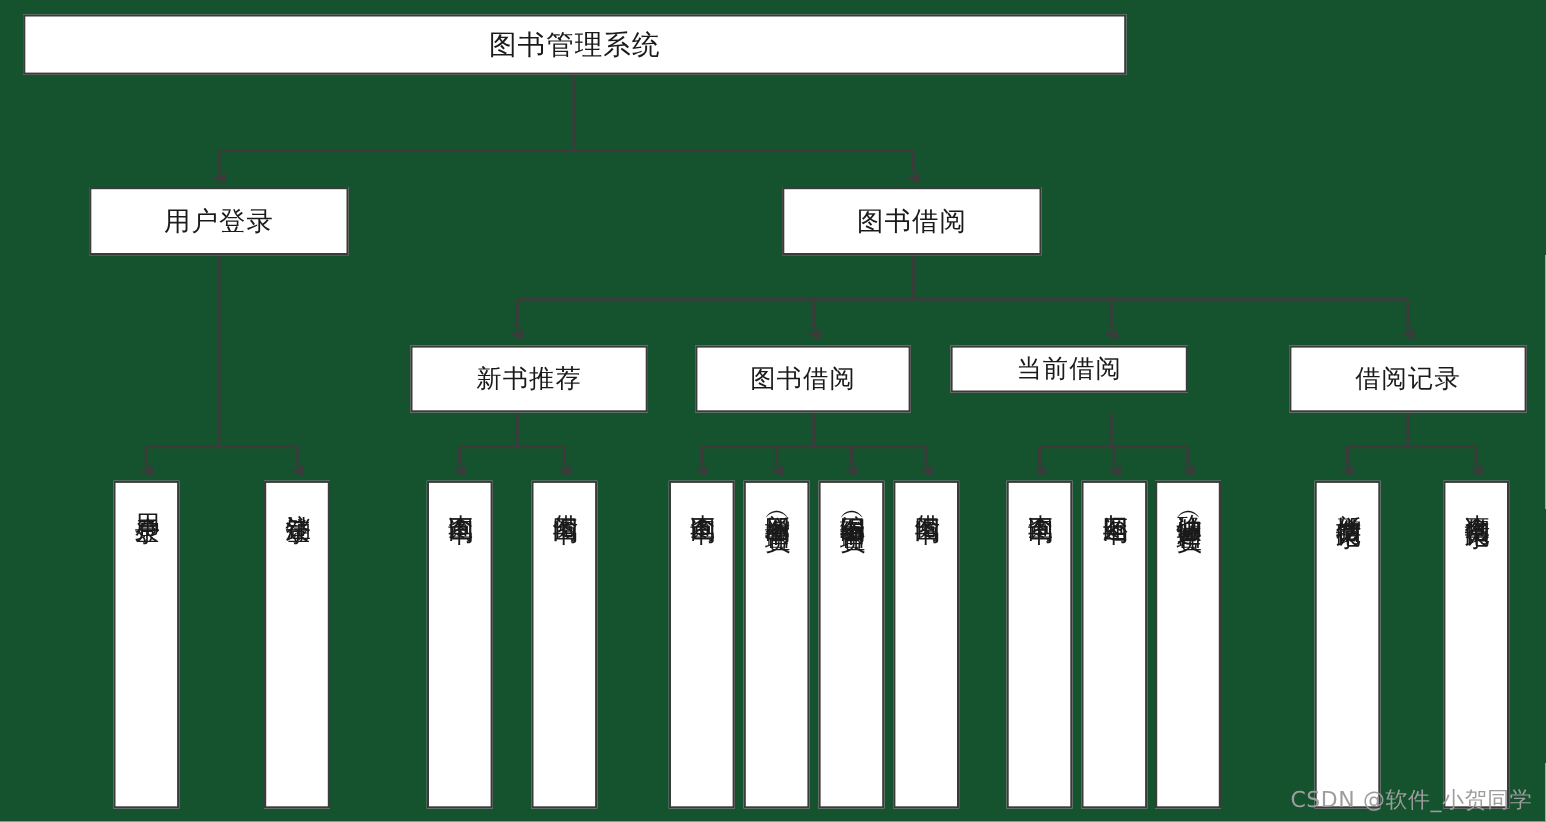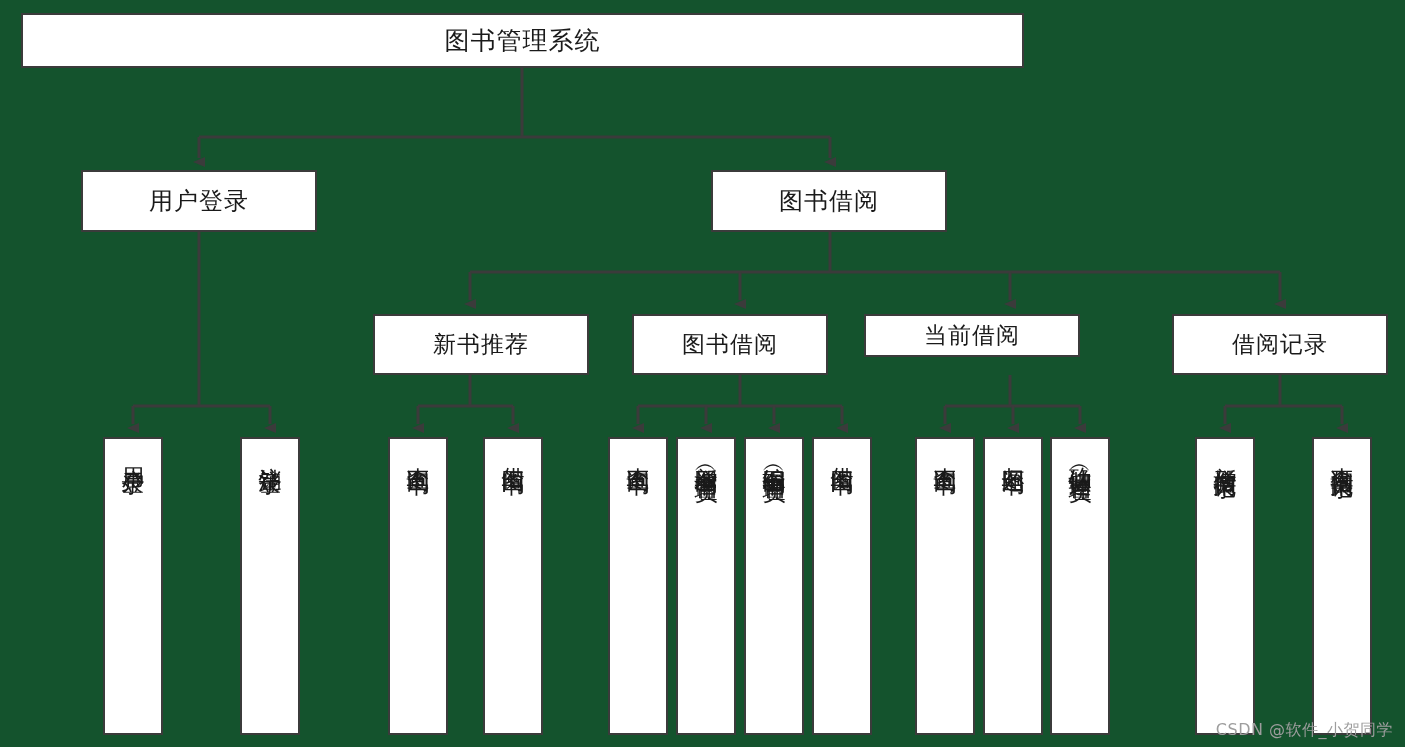--- a/index.html
+++ b/index.html
@@ -63,21 +63,21 @@
     display: block;
   }
   .htext {
     white-space: nowrap;
     display: block;
   }
   .watermark {
     position: absolute;
     right: 12px;
     bottom: 6px;
-    font-size: 16px;
+    font-size: 20px;
     color: #9d9d9d;
     letter-spacing: 0.5px;
     white-space: nowrap;
     z-index: 5;
   }
 </style>
 </head>
 <body>
 
 <div id="canvas">

